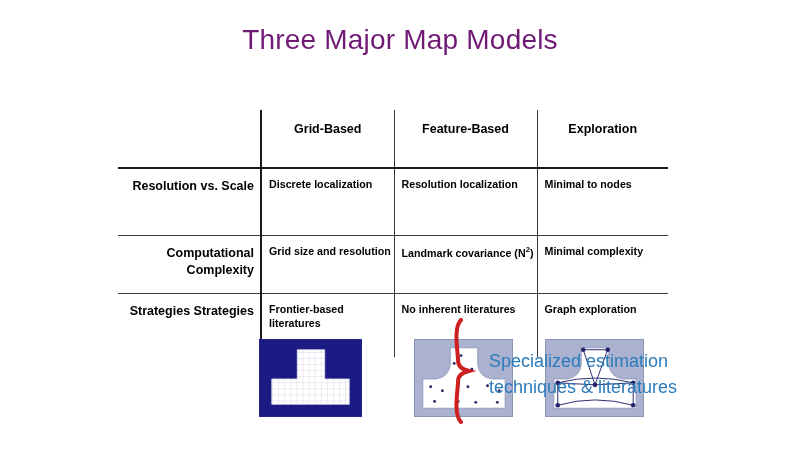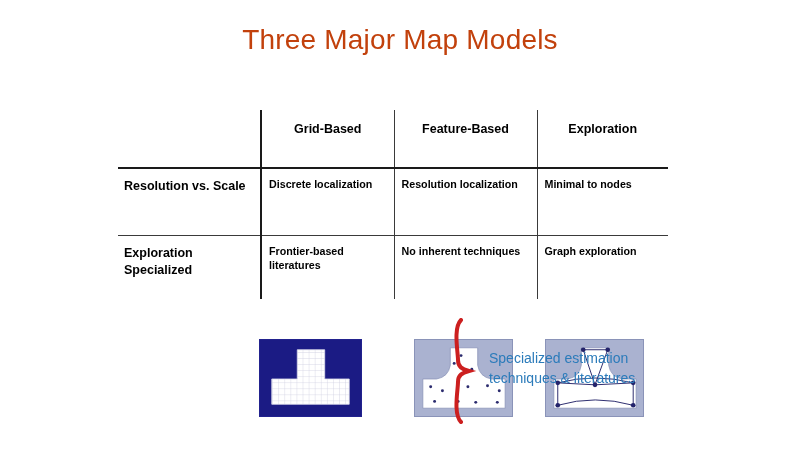--- a/index.html
+++ b/index.html
@@ -19,21 +19,21 @@
   
   #slide-title {
     position: absolute;
     top: 24px;
     left: 0;
     width: 800px;
     text-align: center;
     font-size: 28px;
     font-weight: normal;
     letter-spacing: 0.2px;
-    color: #c2410c;
+    color: #701a75;
   }
 
   
   #comparison-table {
     position: absolute;
     left: 118px;
     top: 110px;
     width: 550px;
     border-collapse: collapse;
     table-layout: fixed;
@@ -61,21 +61,21 @@
 
   
   .vdiv-thick { border-left: 2px solid #1a1a1a; }
   .vdiv       { border-left: 1.3px solid #3a3a3a; }
 
   
   .hr-thick { border-top: 2.2px solid #1a1a1a; }
   .hr-thin  { border-top: 1.3px solid #3a3a3a; }
 
   .row-label {
-    text-align: left;
+    text-align: right;
     font-size: 12.5px;
     font-weight: bold;
     padding: 9px 6px 0 6px !important;
     line-height: 1.32;
   }
   .row-value {
     font-size: 10.7px;
     font-weight: bold;
     padding: 9px 0 0 7px !important;
     line-height: 1.3;
@@ -126,21 +126,21 @@
   }
   #red-brace svg { display: block; width: 100%; height: 100%; }
 
   
   #annotation-text {
     position: absolute;
     left: 489px;
     top: 349px;
     width: 200px;
     color: #2b7bba;
-    font-size: 14px;
+    font-size: 18px;
     line-height: 1.42;
     text-align: left;
     white-space: pre-line;
   }
 </style>
 </head>
 <body>
 
 <div id="slide-title">Three Major Map Models</div>
 
@@ -160,25 +160,31 @@
     <td class="hdr-cell vdiv">Exploration</td>
   </tr>
 
   <tr>
     <td class="row-label hr-thick r1">Resolution vs. Scale</td>
     <td class="row-value hr-thick vdiv-thick r1">Discrete localization</td>
     <td class="row-value hr-thick vdiv r1">Resolution localization</td>
     <td class="row-value hr-thick vdiv r1">Minimal to nodes</td>
   </tr>
 
-
   <tr>
-    <td class="row-label hr-thin r3">Exploration Specialized</td>
+    <td class="row-label hr-thin r2">Computational Complexity</td>
+    <td class="row-value hr-thin vdiv-thick r2">Grid size and resolution</td>
+    <td class="row-value hr-thin vdiv r2"><span>Landmark covariance (N</span><sup>2</sup><span>)</span></td>
+    <td class="row-value hr-thin vdiv r2">Minimal complexity</td>
+  </tr>
+
+  <tr>
+    <td class="row-label hr-thin r3">Strategies Strategies</td>
     <td class="row-value hr-thin vdiv-thick r3">Frontier-based literatures</td>
-    <td class="row-value hr-thin vdiv r3">No inherent techniques</td>
+    <td class="row-value hr-thin vdiv r3">No inherent literatures</td>
     <td class="row-value hr-thin vdiv r3">Graph exploration</td>
   </tr>
 </tbody>
   </table>
 
 <div class="figure" id="grid-map-figure">
   <svg viewBox="0 0 103 78" preserveAspectRatio="none">
     <defs>
       <pattern id="cellgrid" width="6.2" height="6.2" patternUnits="userSpaceOnUse">
         <rect width="6.2" height="6.2" fill="#ffffff"></rect>

